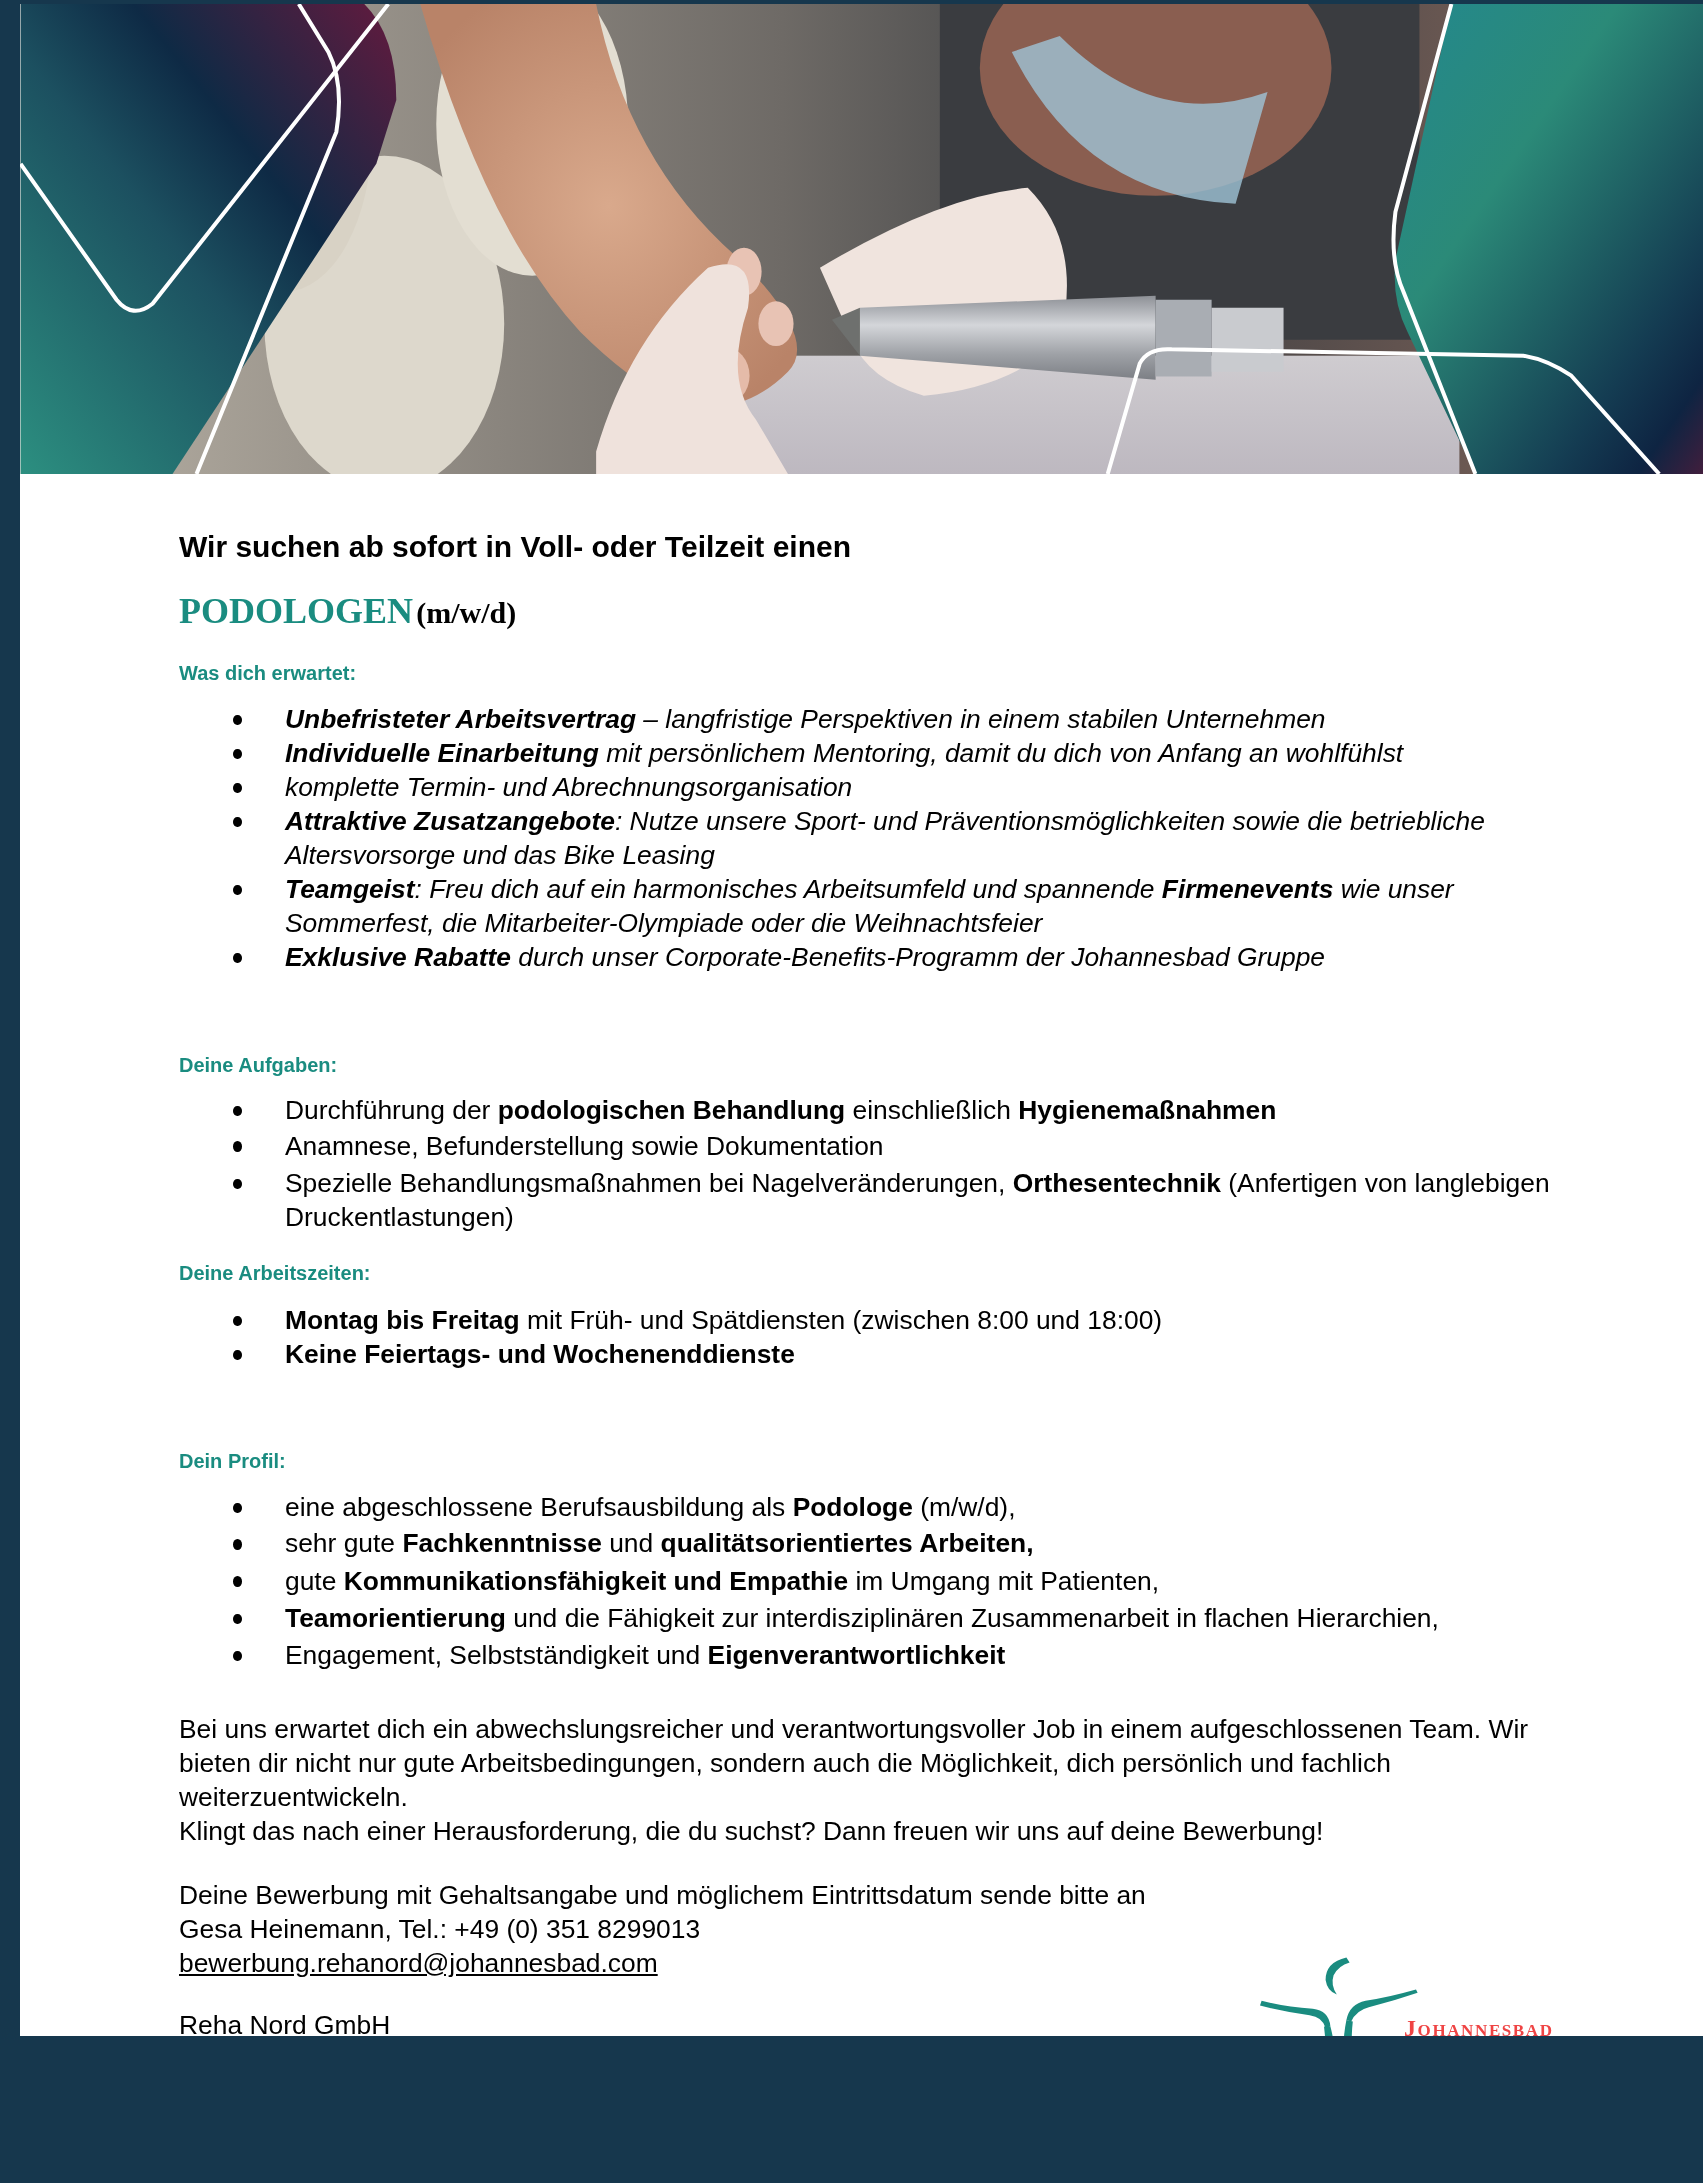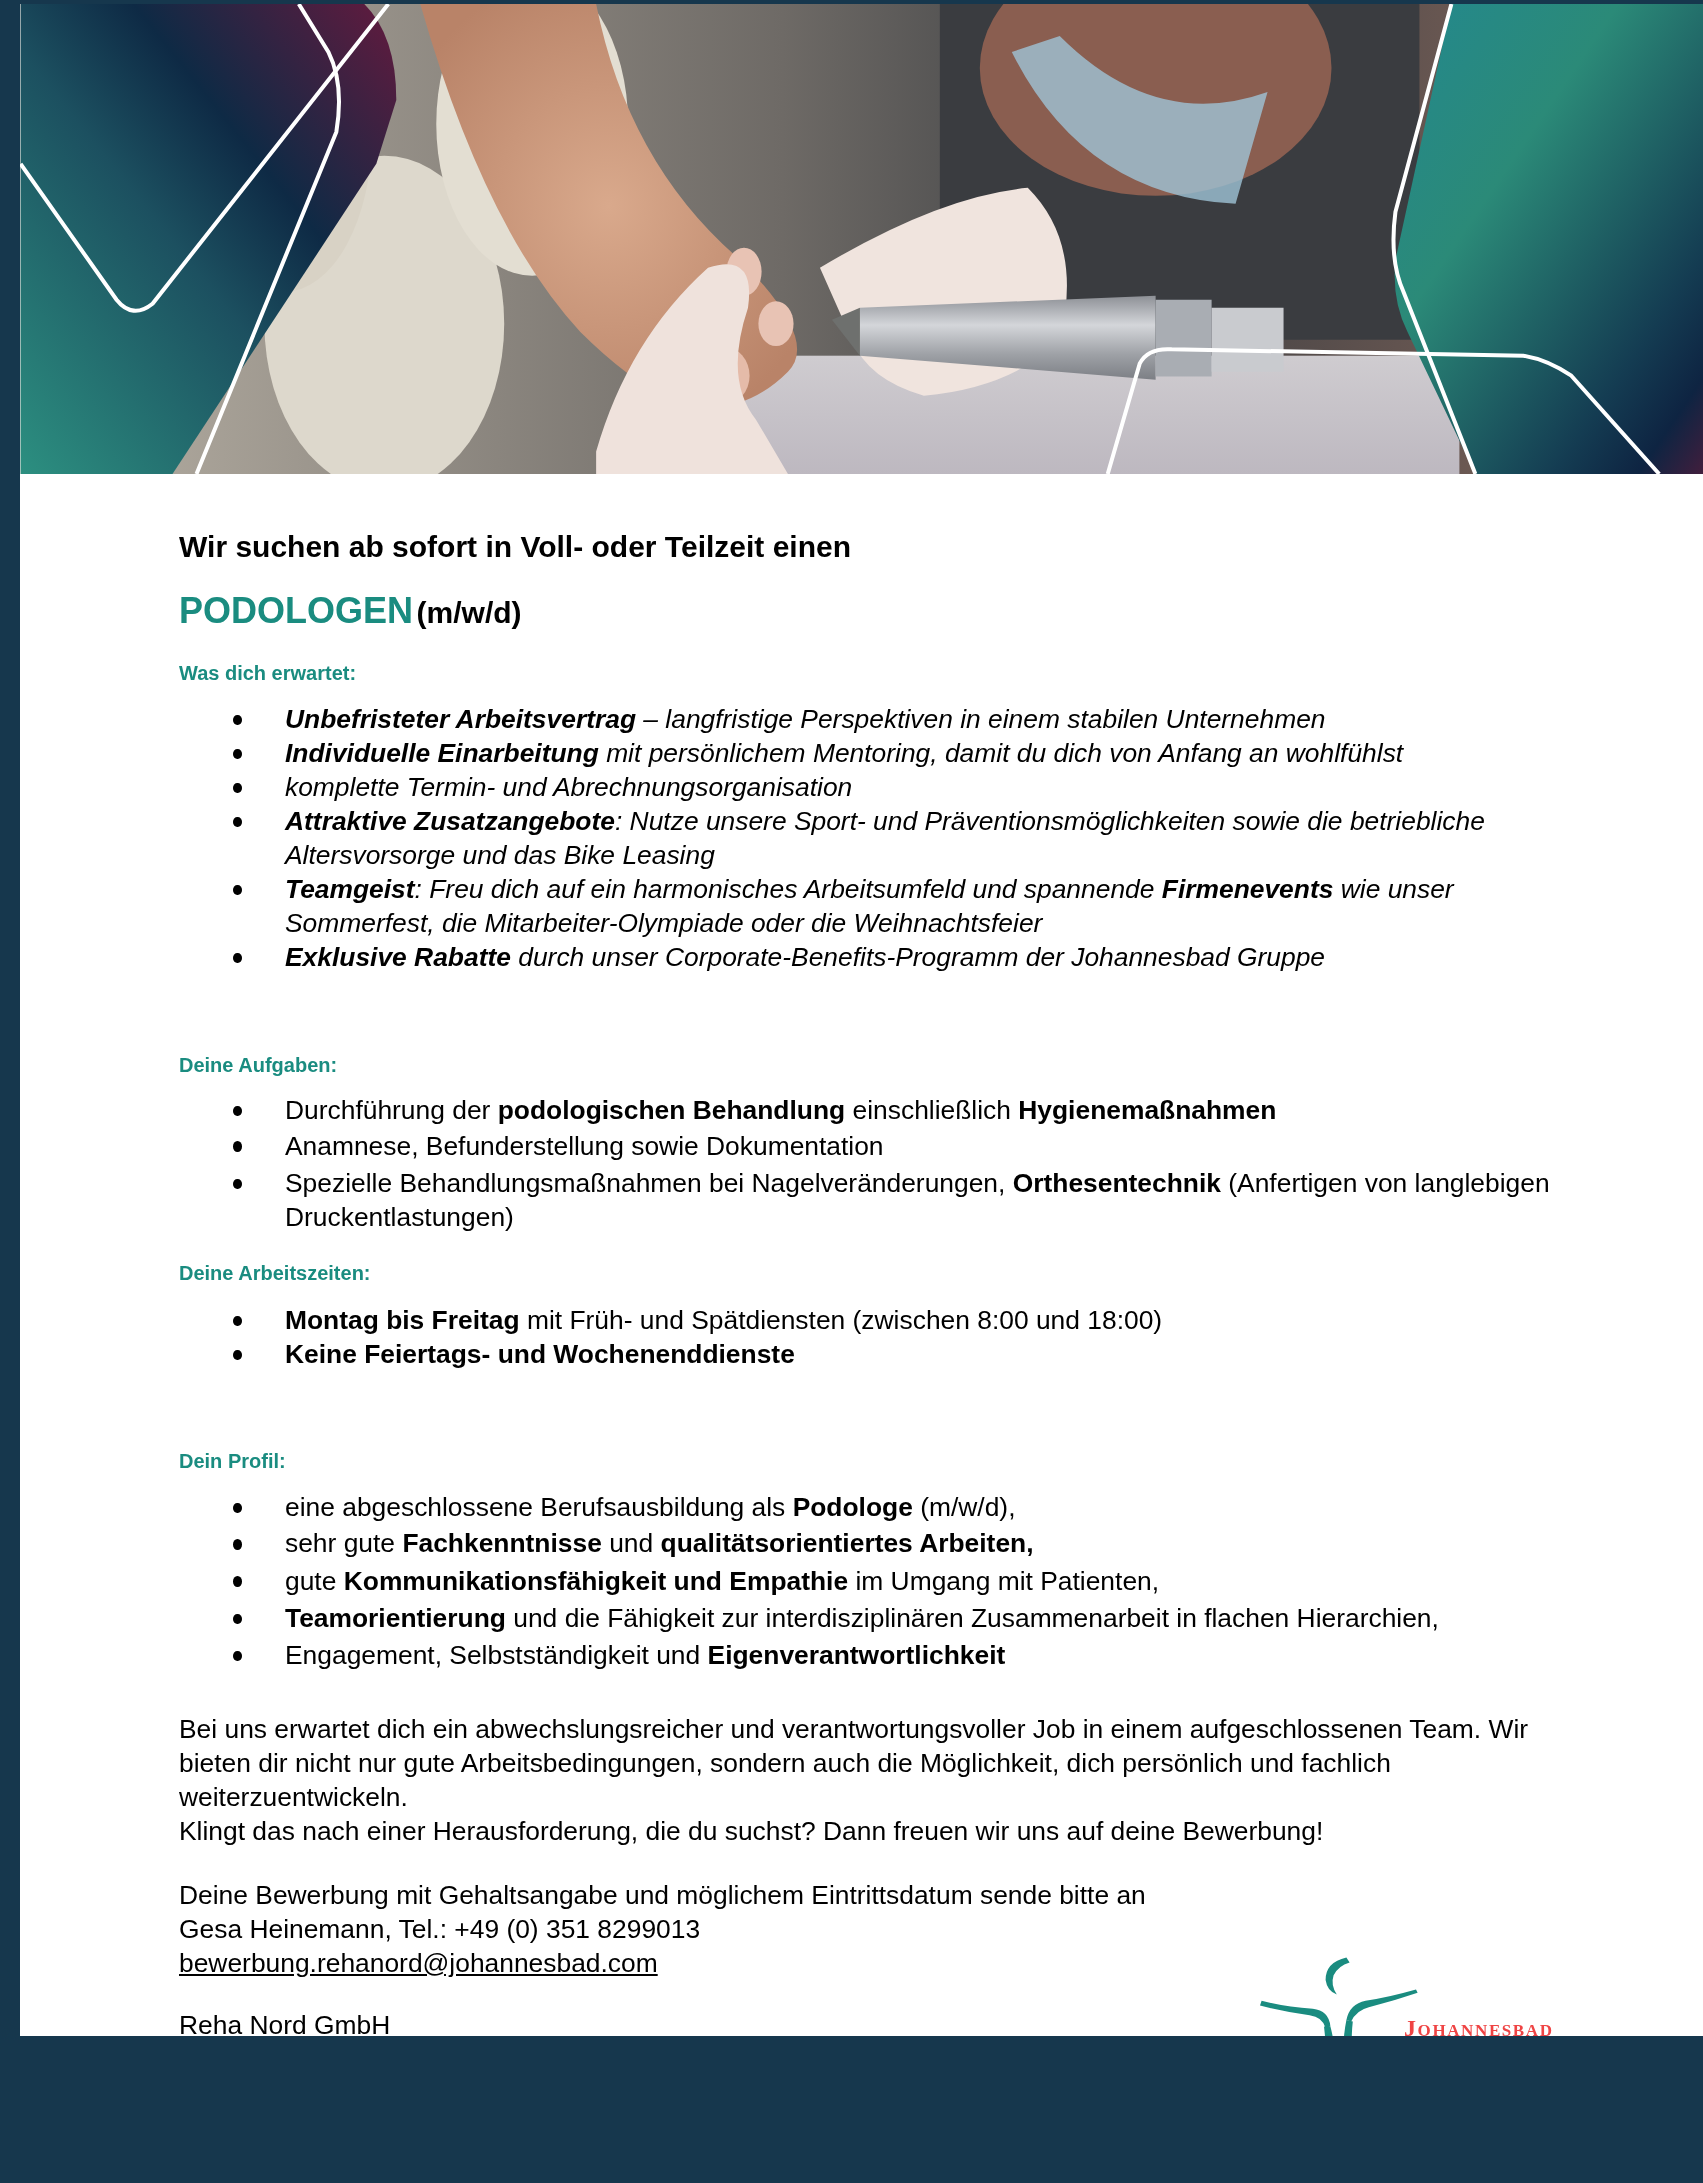--- a/index.html
+++ b/index.html
@@ -2,21 +2,21 @@
 <html style="font-size:12.8px"><head>
 <meta charset="utf-8">
 <style>
   html, body { margin:0; padding:0; }
   body { width:1703px; height:2183px; background:#16374d; font-family:"Liberation Sans", sans-serif; color:#000; }
   .page { position:absolute; left:20px; top:4px; width:1695px; height:2032px; background:#fff; overflow:hidden; }
   .banner { position:absolute; left:0; top:0; width:1695px; height:470px; overflow:hidden; }
   .banner svg { display:block; }
   .content { position:absolute; left:159px; top:0; width:1440px; }
   .intro { position:absolute; top:526px; left:0; font-weight:bold; font-size:30px; white-space:nowrap; }
-  .job { position:absolute; top:586px; left:0; white-space:nowrap; }
+  .job { position:absolute; top:586px; left:0; white-space:nowrap;font-family:Liberation Serif, serif; }
   .job .title { color:var(--teal); font-weight:bold; font-size:36px; }
   .job .suffix { font-weight:bold; font-size:30px; }
   .h2 { position:absolute; left:0; color:var(--teal); font-weight:bold; font-size:20px; white-space:nowrap; }
   ul.list { position:absolute; left:0; margin:0; padding:0; list-style:none; width:1408px; }
   ul.list li { position:relative; padding-left:106px; font-size:26.4px; line-height:34px; }
   ul.list li::before { content:""; position:absolute; left:54px; top:12.8px; width:8.8px; height:10.4px; border-radius:50%; background:#000; }
   ul.list li b { font-weight:bold; }
   :root { --teal:#1a8c80; }
   .para { position:absolute; left:0; font-size:26.4px; line-height:34px; width:1408px; }
   .para p { margin:0; }

